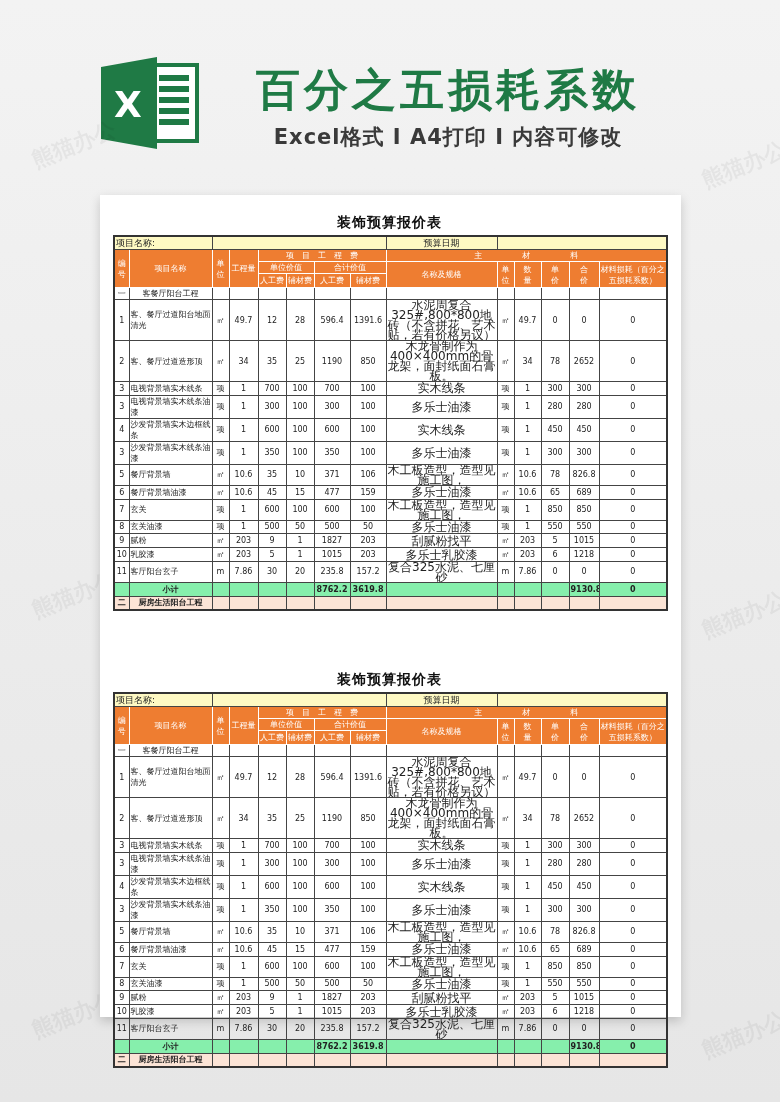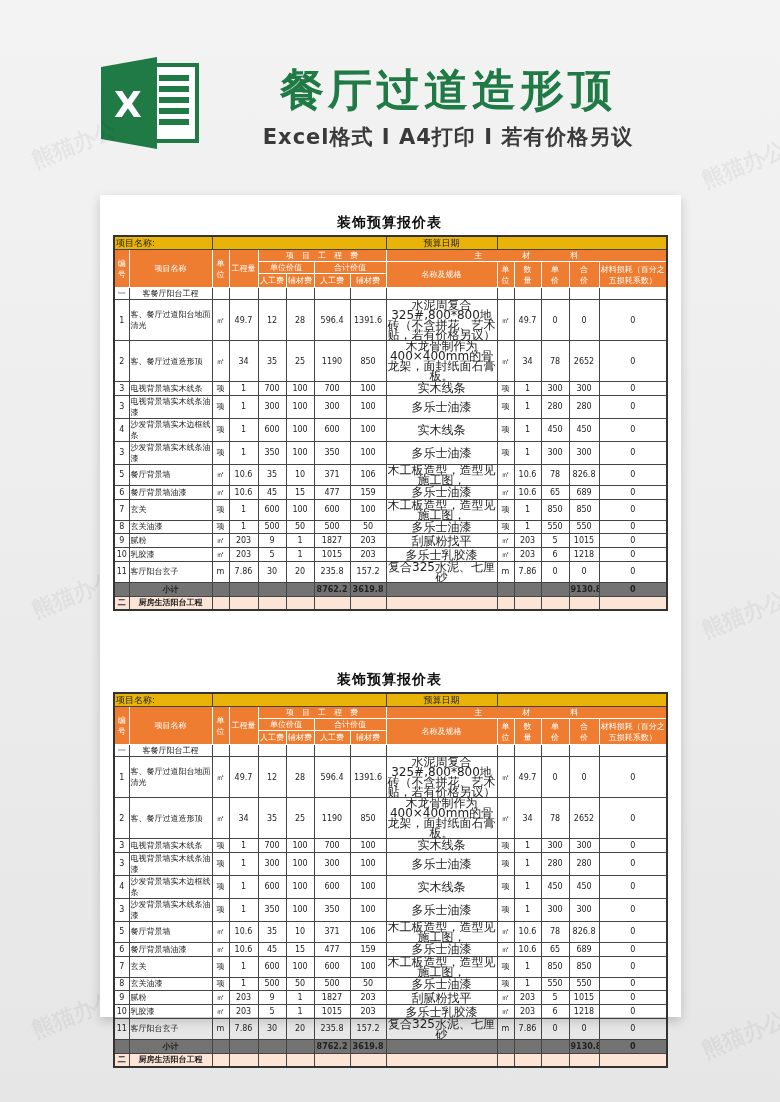--- a/index.html
+++ b/index.html
@@ -30,25 +30,25 @@
   .sheet-title {
     text-align:center; font-weight:bold; font-size:14px; color:#111; height:26px; line-height:26px;
     letter-spacing:1px;
   }
   table { border-collapse:collapse; width:553px; table-layout:fixed;
     font-family:"DejaVu Sans","Liberation Sans",sans-serif; font-size:8px; color:#222; }
   td { border:1px solid #444; padding:0 1px; text-align:center; vertical-align:middle;
     overflow:hidden; line-height:11px; }
   .outer { border:2px solid #333; }
   .hdr td { background:#ee7d31; color:#fff; border-color:#fff; border-width:1px; }
-  .name-row td { background:#eab308; height:12px; font-size:9px; }
+  .name-row td { background:#fef9c3; height:12px; font-size:9px; }
   .left { text-align:left; }
   .sec td { height:11px; }
   .sec .bold { font-weight:normal; }
-  .sub td { background:#737373; height:13px; font-weight:bold; }
+  .sub td { background:#86efac; height:13px; font-weight:bold; }
   .sec2 td { background:#fce4d6; height:12px; font-weight:bold; }
   .r1 td { height:25px; }
   .r2 td { height:22px; }
   .rn td { height:12.8px; }
   .spec { font-size:12px; line-height:10px; }
 </style>
 </head>
 <body>
 
 <div class="banner">
@@ -58,22 +58,22 @@
       <rect x="58" y="18" width="30" height="6"></rect>
         <rect x="58" y="29" width="30" height="6"></rect>
       <rect x="58" y="40" width="30" height="6"></rect>
         <rect x="58" y="51" width="30" height="6"></rect>
       <rect x="58" y="62" width="30" height="6"></rect>
       <rect x="50" y="18" width="5" height="50"></rect>
     </g>
     <polygon points="0,10 56,0 56,92 0,82" fill="#1f7a45"></polygon>
     <text x="27" y="60" text-anchor="middle" font-family="DejaVu Sans, sans-serif" font-weight="bold" font-size="36" fill="#fff">X</text>
   </svg>
-  <div class="banner-title">餐厅过道造形顶</div>
-  <div class="banner-sub">Excel格式 I A4打印 I 若有价格另议</div>
+  <div class="banner-title">百分之五损耗系数</div>
+  <div class="banner-sub">Excel格式 I A4打印 I 内容可修改</div>
 </div>
 
 <div class="watermark" style="left:30px;top:130px">熊猫办公</div>
 <div class="watermark" style="left:700px;top:150px">熊猫办公</div>
 <div class="watermark" style="left:30px;top:580px">熊猫办公</div>
 <div class="watermark" style="left:700px;top:600px">熊猫办公</div>
 <div class="watermark" style="left:30px;top:1000px">熊猫办公</div>
 <div class="watermark" style="left:700px;top:1020px">熊猫办公</div>
 
 <div class="paper">

